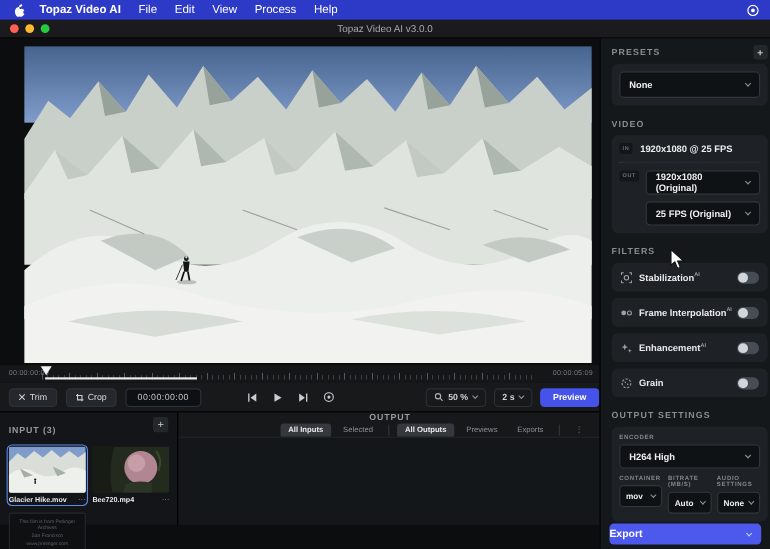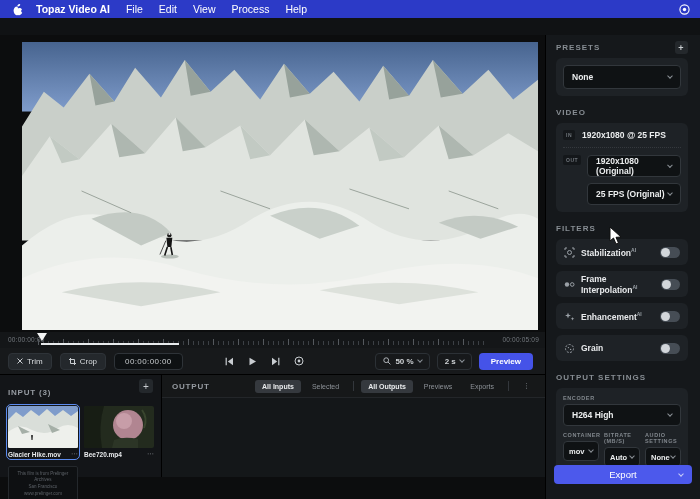--- a/index.html
+++ b/index.html
@@ -20,21 +20,21 @@
               border-bottom:1px solid #000; display:flex; align-items:center; }
   .lights { display:flex; gap:6px; margin-left:9px; }
   .light { width:8px; height:8px; border-radius:50%; }
   .light.r { background:#ff5f57; } .light.y { background:#febc2e; } .light.g { background:#28c840; }
   .titlebar .wtitle { position:absolute; left:0; right:0; text-align:center; font-size:9px; color:#a8a8ad; }
 
   
   .content { position:absolute; left:0; top:35px; width:700px; height:464px; display:flex; }
   .left { width:545px; height:464px; position:relative; background:#0c0d0e; }
   .sidebar { width:155px; height:464px; background:#15181b; border-left:1px solid #000;
-             padding:6px 12px 0 10px; position:relative; }
+             padding:6px 2px 0 10px; position:relative; }
 
   
   .stage { position:absolute; left:0; top:0; width:545px; height:297px; background:#0c0d0e; }
   .stage svg.frame { position:absolute; left:22px; top:7px; width:516px; height:288px; }
 
   
   .timeline { position:absolute; left:0; top:297px; width:545px; height:16px; background:#141618; }
   .tl-label { position:absolute; top:4px; font-size:6.5px; color:#73787e; letter-spacing:.2px; }
   .tl-label.start { left:8px; } .tl-label.end { right:6px; }
   .track { position:absolute; left:38px; top:0; width:450px; height:16px; }
@@ -48,21 +48,21 @@
 
   
   .transport { position:absolute; left:0; top:313px; width:545px; height:26px; background:#17191b;
                display:flex; align-items:center; padding:0 8px; }
   .t-btn { height:17px; display:flex; align-items:center; gap:4px; background:#24282c; border:1px solid #2e3338;
            border-radius:4px; padding:0 8px; color:#d8dbde; font-size:8px; font-weight:normal; margin-right:8px; }
   .t-code { height:17px; display:flex; align-items:center; background:#0e1113; border:1px solid #2e3338;
             border-radius:4px; padding:0 10px; color:#c6cacd; font-size:8px; letter-spacing:.4px; }
   .t-center { position:absolute; left:225px; display:flex; align-items:center; gap:14px; }
   .icon-btn { display:flex; align-items:center; justify-content:center; }
-  .t-right { position:absolute; right:12px; display:flex; align-items:center; gap:7px; }
+  .t-right { position:absolute; right:0; display:flex; align-items:center; gap:7px; }
   .pill { height:17px; display:flex; align-items:center; gap:4px; border:1px solid #2c3136; border-radius:4px;
           padding:0 7px; color:#cfd3d6; font-size:8px; font-weight:bold; }
   .chev { width:4px; height:4px; border-right:1.2px solid #8b9197; border-bottom:1.2px solid #8b9197;
           transform:rotate(45deg); display:inline-block; margin-top:-2px; }
   .preview-btn { height:17px; background:#4553e8; border-radius:4px; color:#fff; font-size:8px; font-weight:bold;
                  display:flex; align-items:center; padding:0 12px; }
 
   
   .bottom { position:absolute; left:0; top:339px; width:545px; height:103px; display:flex; border-top:1px solid #000; }
   .input-panel { width:162px; background:#131518; border-right:1px solid #000; padding:6px 8px; position:relative; }
@@ -74,21 +74,21 @@
   .clip.selected { outline:1.5px solid #5b8bef; outline-offset:1px; }
   .clip svg.thumb { width:70px; height:42px; border-radius:2px; display:block; }
   .clip-name { display:flex; align-items:center; justify-content:space-between; margin-top:2px; }
   .clip-name .nm { font-size:6.5px; font-weight:bold; color:#e8eaec; white-space:nowrap; overflow:hidden; }
   .clip-name .more { font-size:7px; color:#9aa0a6; }
   .note-card { margin-top:8px; width:70px; height:36px; background:#0e1012; border:1px solid #24282c; border-radius:2px;
                display:flex; flex-direction:column; align-items:center; justify-content:center; gap:2px; padding:2px; }
   .note-line { font-size:4.5px; color:#5d6268; text-align:center; line-height:1.2; }
 
   .output-panel { flex:1; background:#161819; display:flex; flex-direction:column; }
-  .op-header { height:22px; display:flex; align-items:center; padding:0 8px 0 10px; }
+  .op-header { height:22px; display:flex; align-items:center; padding:0 8px 0 10px;flex-direction:column; }
   .op-tabs { margin-left:auto; display:flex; align-items:center; gap:4px; }
   .tab { font-size:7px; color:#8d9298; padding:3px 7px; border-radius:3px; }
   .tab.active { background:#35393e; color:#e9ebed; font-weight:bold; }
   .vdiv { width:1px; height:10px; background:#33373c; margin:0 3px; }
   .op-body { flex:1; background:#141719; border-top:1px solid #232629; }
 
   
   .sec-head { display:flex; align-items:center; font-size:8px; font-weight:bold; color:#878d93;
               letter-spacing:1px; margin-bottom:4px; height:13px; }
   .sec-head .add-sq { margin-left:auto; width:13px; height:13px; background:#24282c; border-radius:3px; color:#c9cdd1;
@@ -112,23 +112,23 @@
   .f-label { font-size:8.5px; font-weight:bold; color:#e8eaec; }
   .f-label sup { font-size:5px; color:#9aa0a6; }
   .tgl { margin-left:auto; width:20px; height:11px; border-radius:6px; background:#464d55; position:relative; }
   .tgl::after { content:""; position:absolute; left:1px; top:1px; width:9px; height:9px; border-radius:50%; background:#d2d6da; }
 
   .os-label { font-size:5.5px; font-weight:bold; color:#81878d; letter-spacing:.6px; margin-bottom:3px; }
   .os-cols { display:flex; gap:5px; margin-top:6px; }
   .os-col { flex:1; min-width:0; }
   .os-col .dd { height:20px; padding:0 5px; font-size:7.5px; }
 
-  .export-btn { position:absolute; left:8px; right:8px; bottom:15px; height:19px; background:#4c59ec;
-                border-radius:4px; color:#fff; font-size:9.5px; font-weight:normal; display:flex;
-                align-items:center; justify-content:center; }
+  .export-btn { position:absolute; left:8px; right:8px; bottom:4px; height:19px; background:#4c59ec;
+                border-radius:4px; color:#fff; font-size:9.5px; font-weight:bold; display:flex;
+                align-items:center; }
   .export-btn .chev { position:absolute; right:9px; border-color:#c8ccf7; }
 
   .cursor { position:absolute; left:609px; top:226px; z-index:50; pointer-events:none; }
 </style>
 </head>
 <body>
 
 <div class="app">
 
   <div class="menubar">
@@ -144,20 +144,28 @@
     <span class="mitem">View</span>
     <span class="mitem">Process</span>
     <span class="mitem">Help</span>
     <span class="spacer"></span>
     <svg width="11" height="11" viewBox="0 0 11 11">
       <circle cx="5.5" cy="5.5" r="4.6" fill="none" stroke="#fff" stroke-width="1.1"></circle>
       <circle cx="5.5" cy="5.5" r="1.7" fill="#fff"></circle>
     </svg>
   </div>
 
+  <div class="titlebar">
+    <div class="lights">
+      <span class="light r"></span>
+      <span class="light y"></span>
+      <span class="light g"></span>
+    </div>
+    <span class="wtitle">Topaz Video AI  v3.0.0</span>
+  </div>
 
   <div class="content">
     <div class="left">
 
       <div class="stage">
         <svg class="frame" viewBox="0 0 520 290" preserveAspectRatio="none">
           <defs>
             <linearGradient id="sky" x1="0" y1="0" x2="0" y2="1">
               <stop offset="0" stop-color="#47648f"></stop>
                 <stop offset="1" stop-color="#7f9ccb"></stop>

